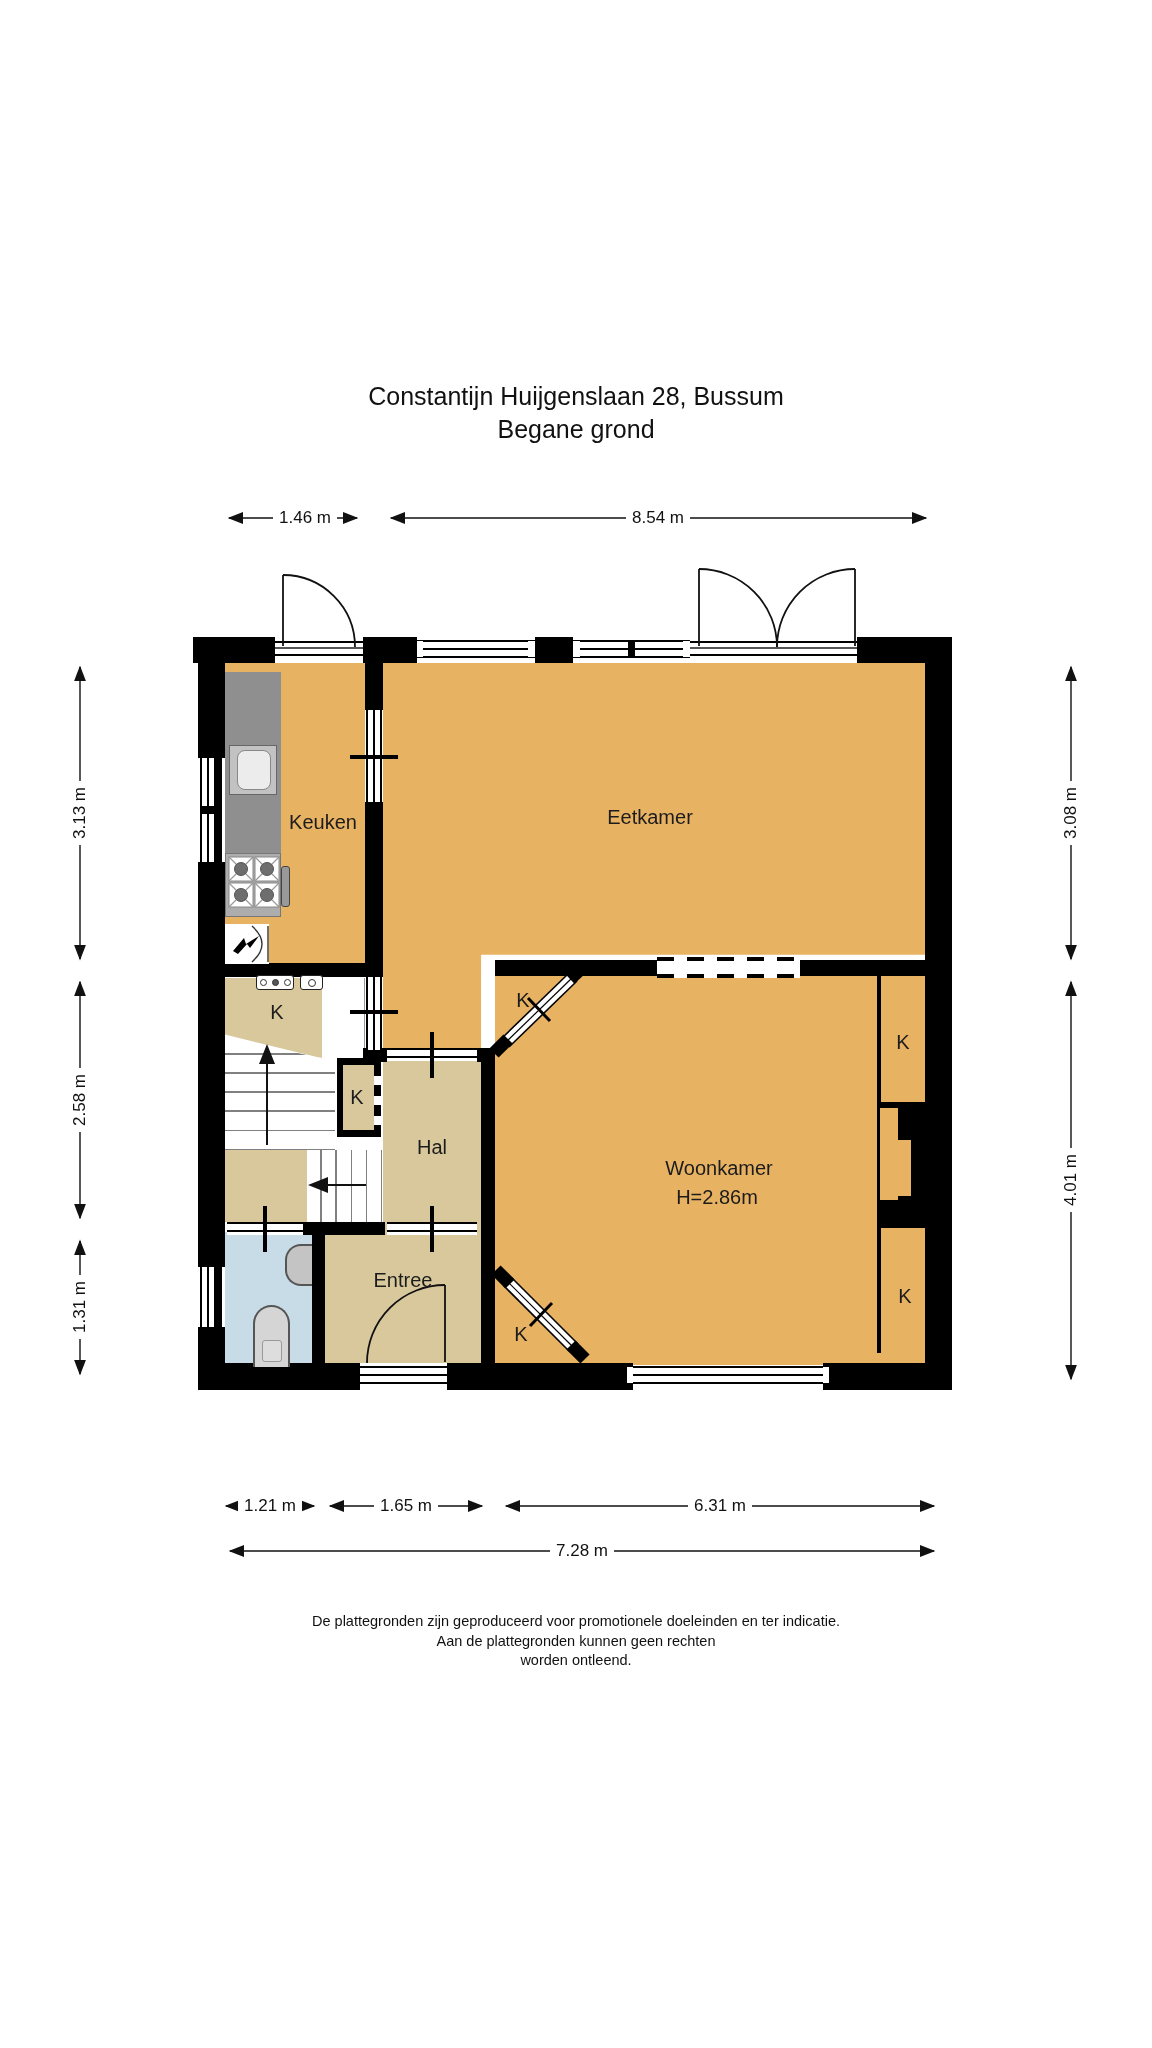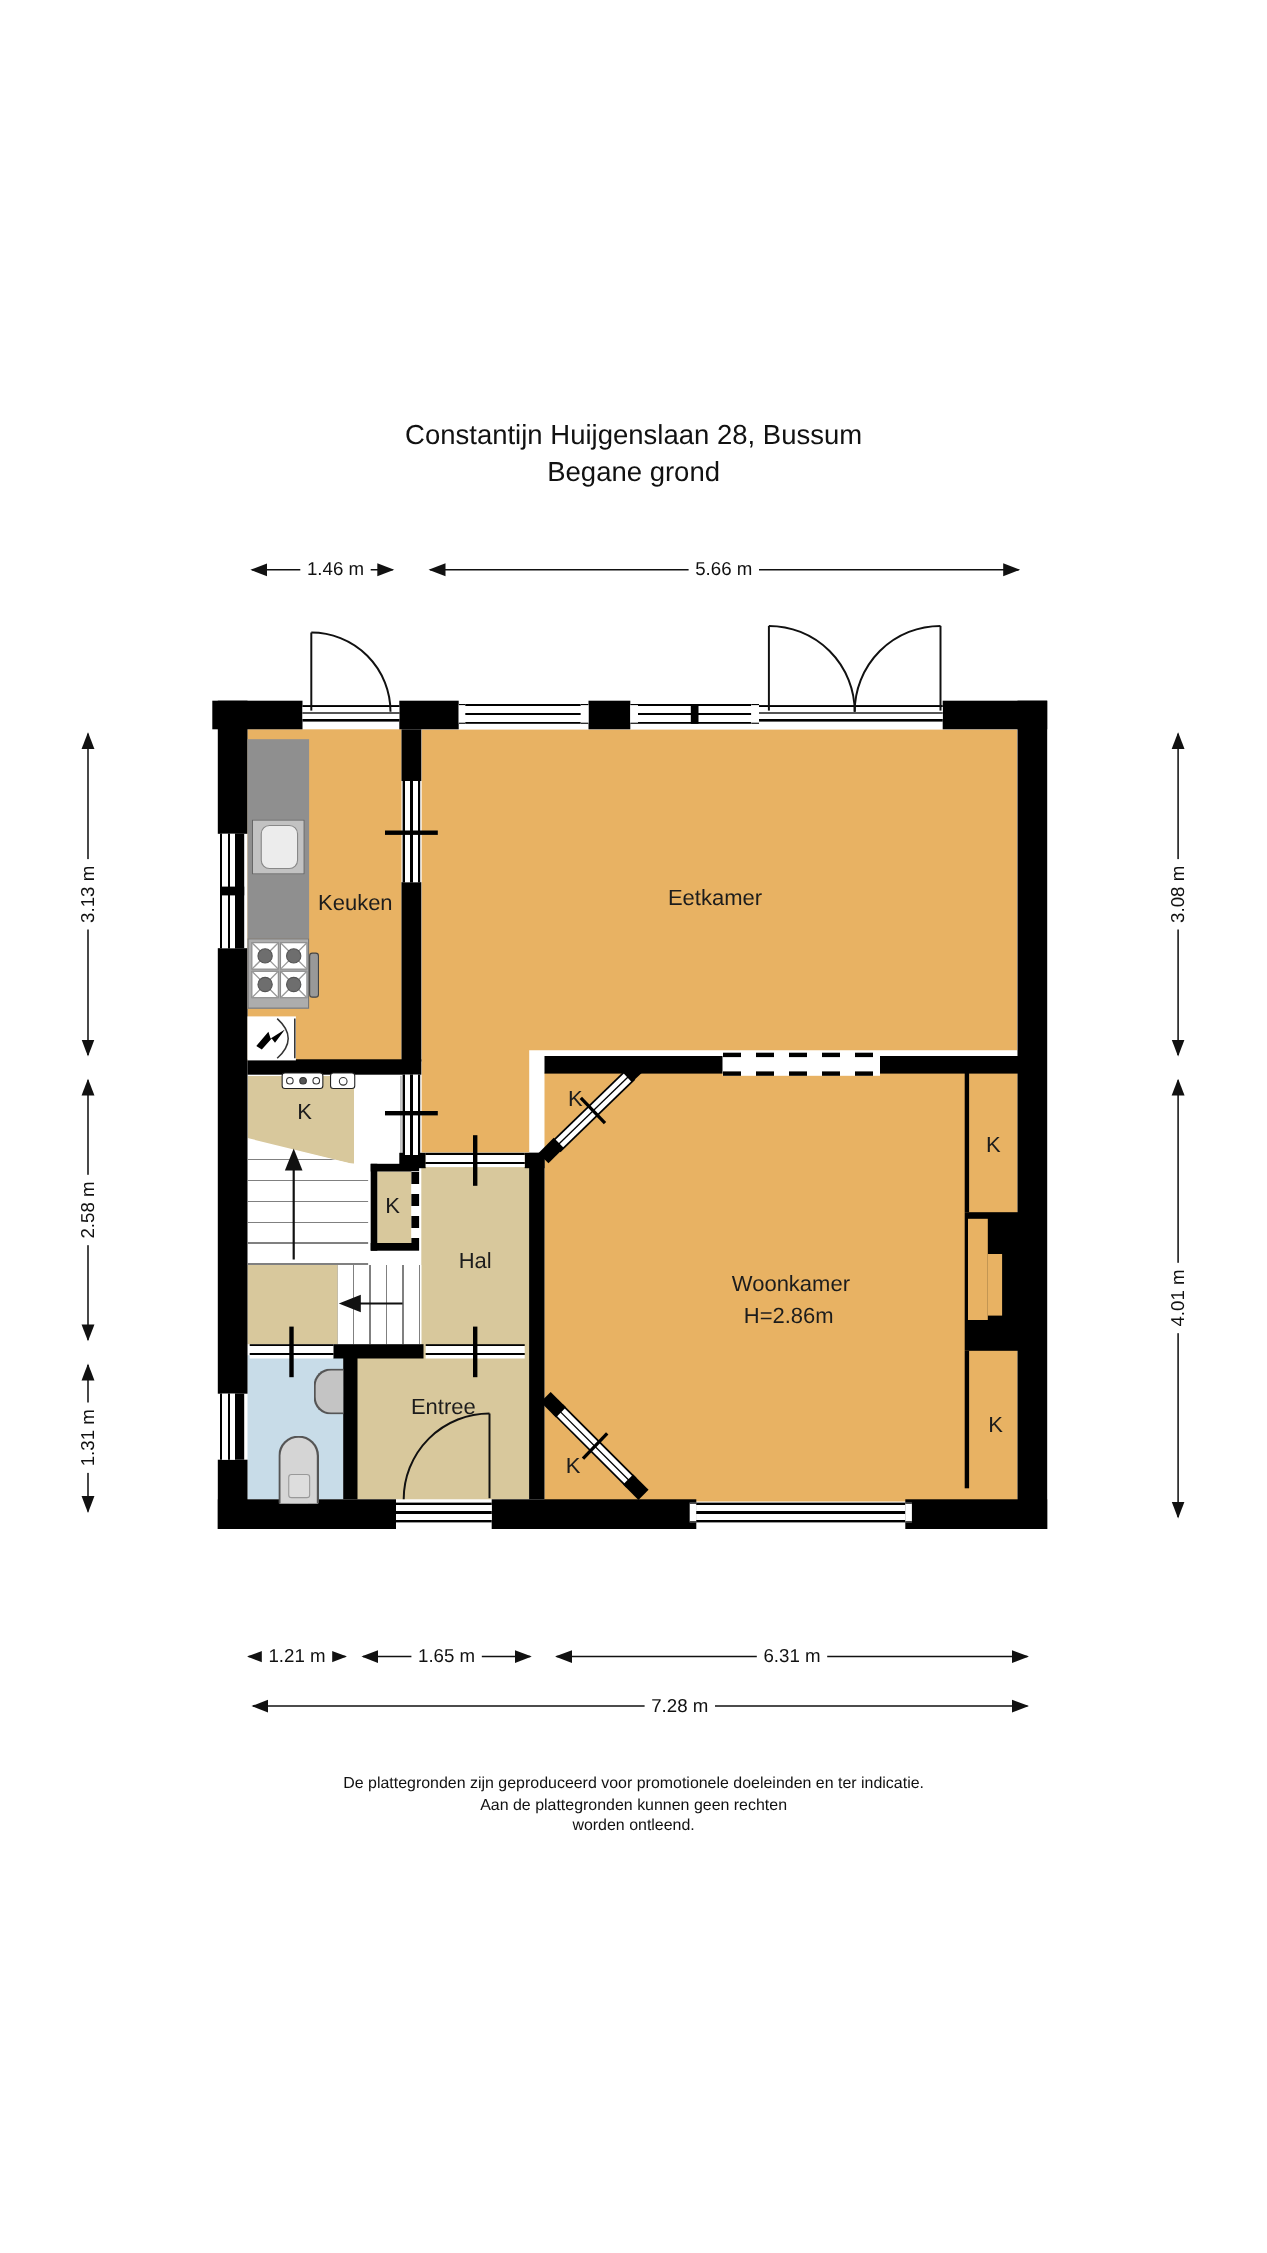--- a/index.html
+++ b/index.html
@@ -251,30 +251,30 @@
   <div class="room-lbl" style="left:432px;top:1147px;">Hal</div>
   <div class="room-lbl" style="left:403px;top:1280px;">Entree</div>
   <div class="k-lbl" style="left:277px;top:1012px;">K</div>
   <div class="k-lbl" style="left:357px;top:1097px;">K</div>
   <div class="k-lbl" style="left:523px;top:1000px;">K</div>
   <div class="k-lbl" style="left:521px;top:1334px;">K</div>
   <div class="k-lbl" style="left:903px;top:1042px;">K</div>
   <div class="k-lbl" style="left:905px;top:1296px;">K</div>
 
   <div class="dim-lbl" style="left:293px;top:518px;margin-left:12px;">1.46 m</div>
-  <div class="dim-lbl" style="left:658px;top:518px;">5.66 m</div>
+  <div class="dim-lbl" style="left:658px;top:518px;">8.54 m</div>
   <div class="dim-lbl rot" style="left:80px;top:813px;">3.13 m</div>
   <div class="dim-lbl rot" style="left:80px;top:1100px;">2.58 m</div>
   <div class="dim-lbl rot" style="left:80px;top:1307px;">1.31 m</div>
   <div class="dim-lbl rot" style="left:1071px;top:813px;">3.08 m</div>
   <div class="dim-lbl rot" style="left:1071px;top:1180px;">4.01 m</div>
   <div class="dim-lbl" style="left:270px;top:1506px;">1.21 m</div>
   <div class="dim-lbl" style="left:406px;top:1506px;">1.65 m</div>
   <div class="dim-lbl" style="left:720px;top:1506px;">6.31 m</div>
-  <div class="dim-lbl" style="left:582px;top:1551px;margin-left:36px;">7.28 m</div>
+  <div class="dim-lbl" style="left:582px;top:1551px;">7.28 m</div>
 
   <div class="footer">
     <div>De plattegronden zijn geproduceerd voor promotionele doeleinden en ter indicatie.</div>
     <div>Aan de plattegronden kunnen geen rechten</div>
     <div>worden ontleend.</div>
   </div>
 
 </div>
 
 </body></html>

